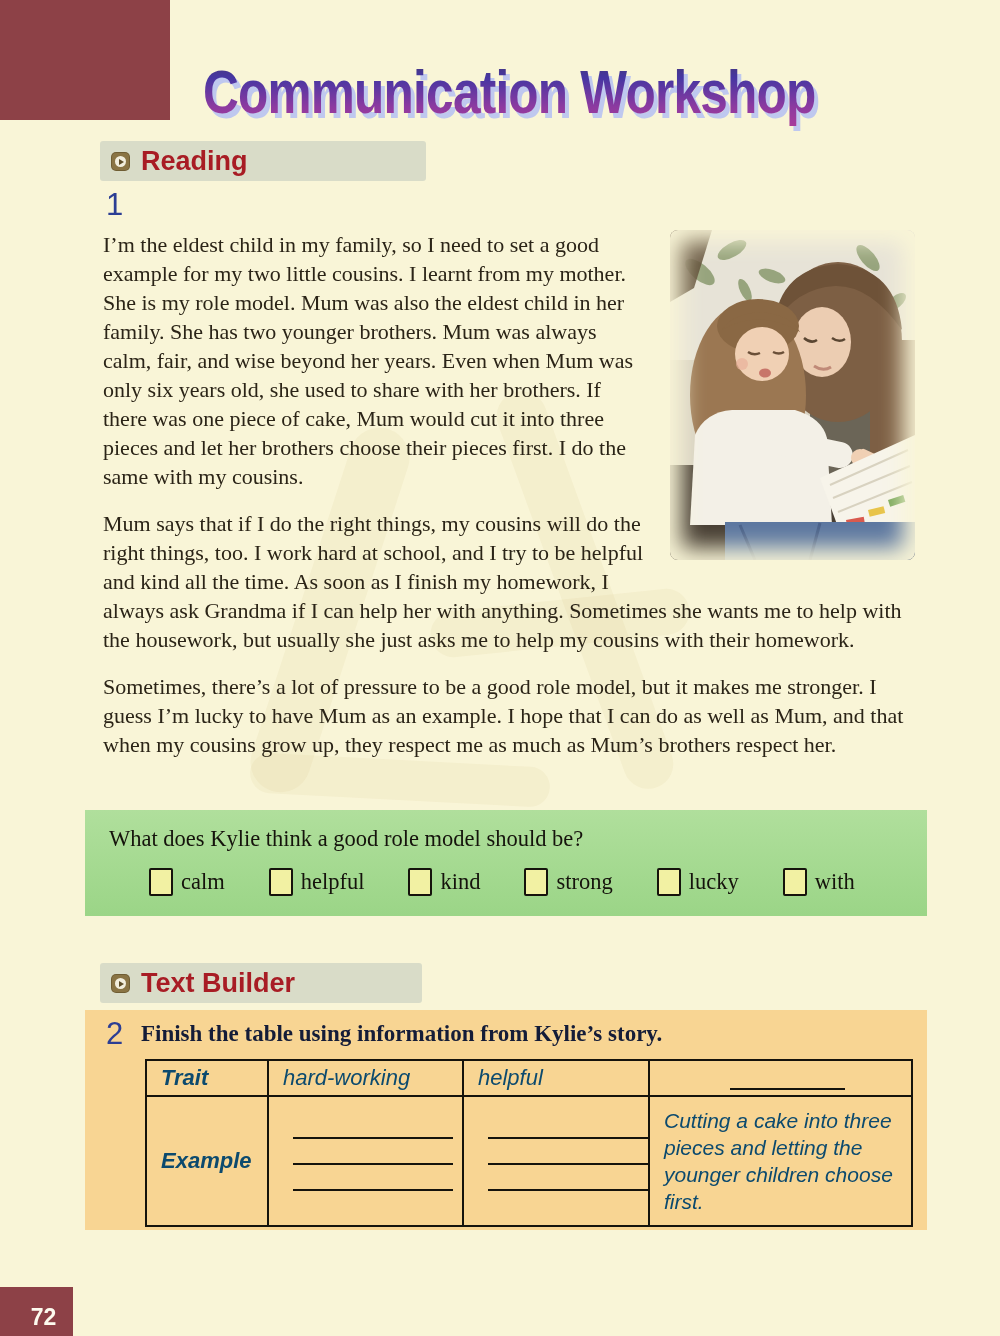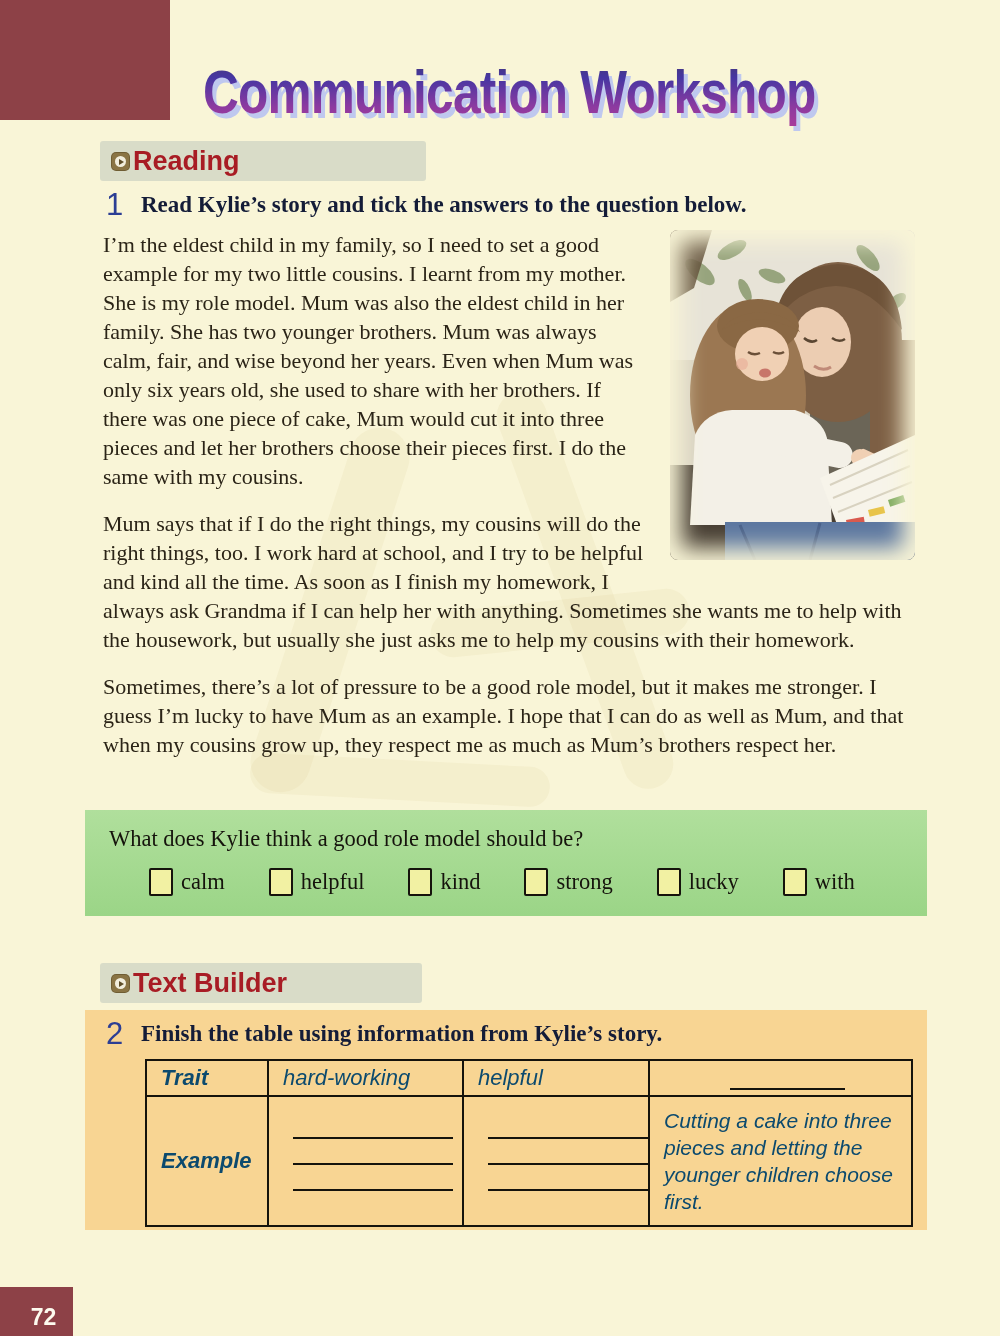--- a/index.html
+++ b/index.html
@@ -18,21 +18,21 @@
   .wm4{left:250px;top:760px;width:300px;height:40px;transform:rotate(3deg);}
 
   
   .main-title{position:absolute;left:203px;top:56px;transform:scaleX(.80);transform-origin:left top;
     font-family:"Liberation Sans",sans-serif;font-weight:bold;font-size:62px;letter-spacing:-1px;white-space:nowrap;}
   .main-title .shadow{position:absolute;left:5px;top:5px;color:#bfc8ef;}
   .main-title .grad{position:relative;background:linear-gradient(180deg,#45396c 0%,#4636a2 30%,#8c3aa0 72%,#a83c9a 100%);
     -webkit-background-clip:text;background-clip:text;color:transparent;}
 
   
-  .band{position:absolute;height:40px;background:#d9dcc8;border-radius:3px;display:flex;align-items:center;gap:4px;padding-left:12px;box-sizing:border-box;}
+  .band{position:absolute;height:40px;background:#d9dcc8;border-radius:3px;display:flex;align-items:center;gap:12px;padding-left:12px;box-sizing:border-box;}
   .band-reading{left:100px;top:141px;width:326px;}
   .band-builder{left:100px;top:963px;width:322px;}
   .band .play-icon{width:17px;height:17px;background:#8a7444;border-radius:4px;position:relative;flex:0 0 auto;box-shadow:0 0 0 1px #6f5d33;}
   .band .play-icon::before{content:"";position:absolute;left:3px;top:3px;width:11px;height:11px;border-radius:50%;background:#f2eedd;}
   .band .play-icon::after{content:"";position:absolute;left:7px;top:6px;border-left:5px solid #5e4d28;border-top:3px solid transparent;border-bottom:3px solid transparent;}
   .band .label{font-family:"Liberation Sans",sans-serif;font-weight:bold;font-size:27px;color:#a81c24;}
 
   
   .ex-num{position:absolute;font-family:"Liberation Sans",sans-serif;font-size:31px;color:#2c3e94;}
   .ex-instr{position:absolute;font-family:"Liberation Serif",serif;font-weight:bold;font-size:23px;color:#141c38;}
@@ -94,21 +94,20 @@
     <span class="shadow">Communication Workshop</span>
     <span class="grad">Communication Workshop</span>
   </div>
 
   <div class="band band-reading">
     <span class="play-icon"></span>
     <span class="label">Reading</span>
   </div>
 
   <div class="ex-num num1">1</div>
-  <div class="ex-instr instr1">Read Kylie’s story and tick the answers to the question below.</div>
 
   <div class="story">
     <div class="story-photo">
       <svg viewBox="0 0 245 330">
         <rect width="245" height="330" fill="#d8d2c2"></rect>
         <rect x="0" y="0" width="245" height="130" fill="#e7e3d7"></rect>
         <g fill="#7d9060" opacity="0.75">
           <ellipse cx="30" cy="42" rx="18" ry="8" transform="rotate(40 30 42)"></ellipse>
           <ellipse cx="62" cy="20" rx="16" ry="7" transform="rotate(-30 62 20)"></ellipse>
           <ellipse cx="102" cy="46" rx="14" ry="6" transform="rotate(20 102 46)"></ellipse>

